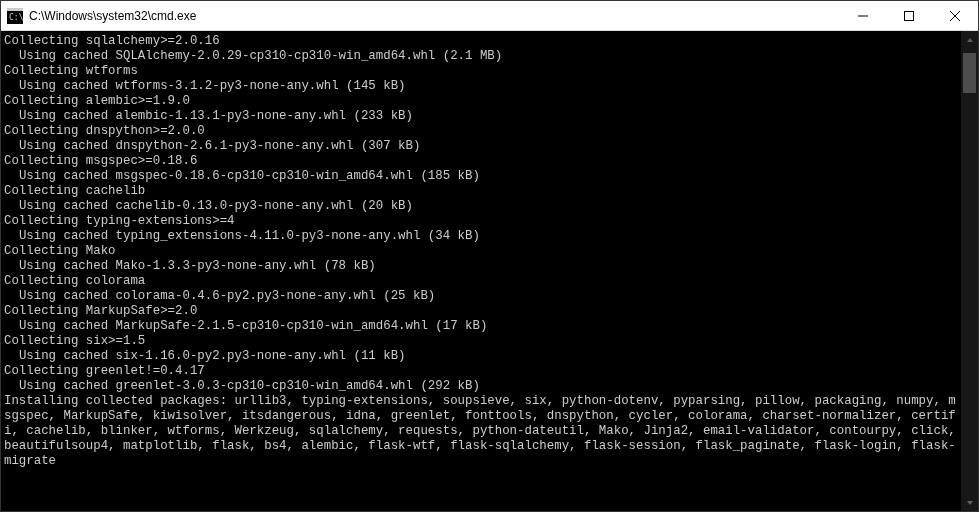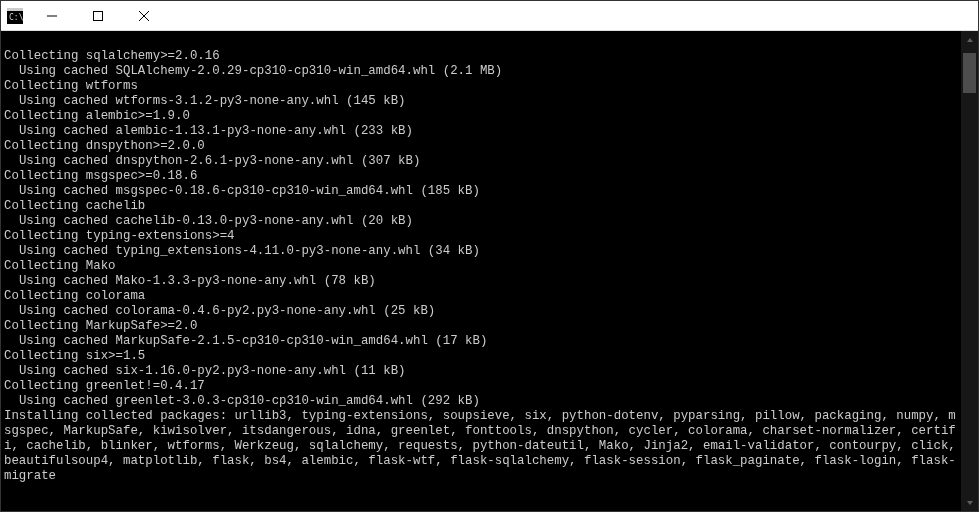--- a/index.html
+++ b/index.html
@@ -71,21 +71,21 @@
       background: #000;
       overflow: hidden;
     }
     .terminal {
       flex: 1;
       background: #000;
       color: #ccc;
       font-family: Consolas, "Courier New", monospace;
       font-size: 12.4px;
       line-height: 15px;
-      padding: 18px 3px;
+      padding: 3px 3px;
       white-space: pre-wrap;
       word-break: break-all;
       overflow: hidden;
     }
     .scrollbar {
       width: 17px;
       background: #171717;
       position: relative;
       flex-shrink: 0;
     }
@@ -120,20 +120,21 @@
 
 <div class="window">
   <div class="titlebar">
     <span class="titlebar-icon">
       <svg viewBox="0 0 16 16">
         <rect x="0" y="0" width="16" height="16" fill="#000"></rect>
         <rect x="0" y="0" width="16" height="3" fill="#ccc"></rect>
         <text x="2" y="12" font-size="8" fill="#ccc" font-family="monospace">C:\</text>
       </svg>
     </span>
+    <span class="titlebar-title">C:\Windows\system32\cmd.exe</span>
     <div class="titlebar-buttons">
       <div class="titlebar-btn">
         <svg viewBox="0 0 10 10">
             <line x1="0" y1="5" x2="10" y2="5" stroke="#000" stroke-width="1"></line>
           </svg>
       </div>
       <div class="titlebar-btn">
         <svg viewBox="0 0 10 10">
             <rect x="0.5" y="0.5" width="9" height="9" fill="none" stroke="#000" stroke-width="1"></rect>
           </svg>

